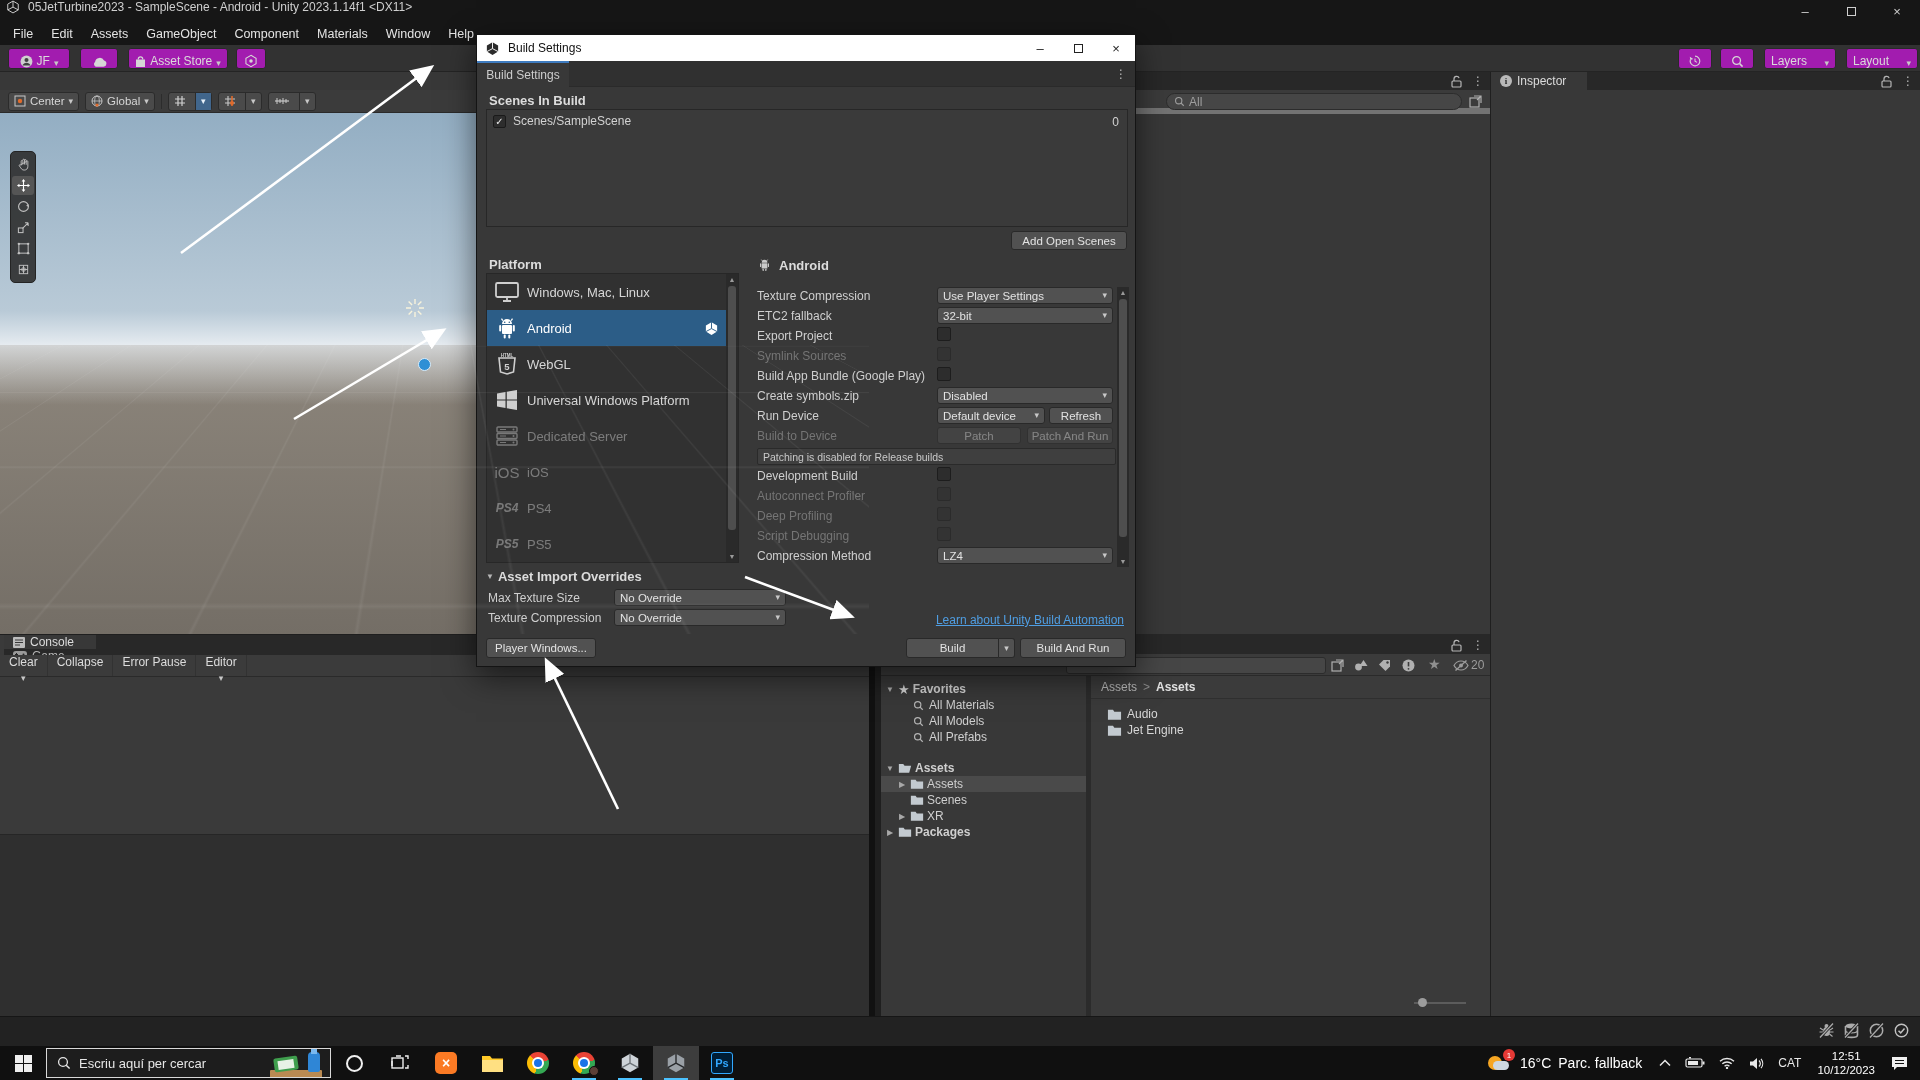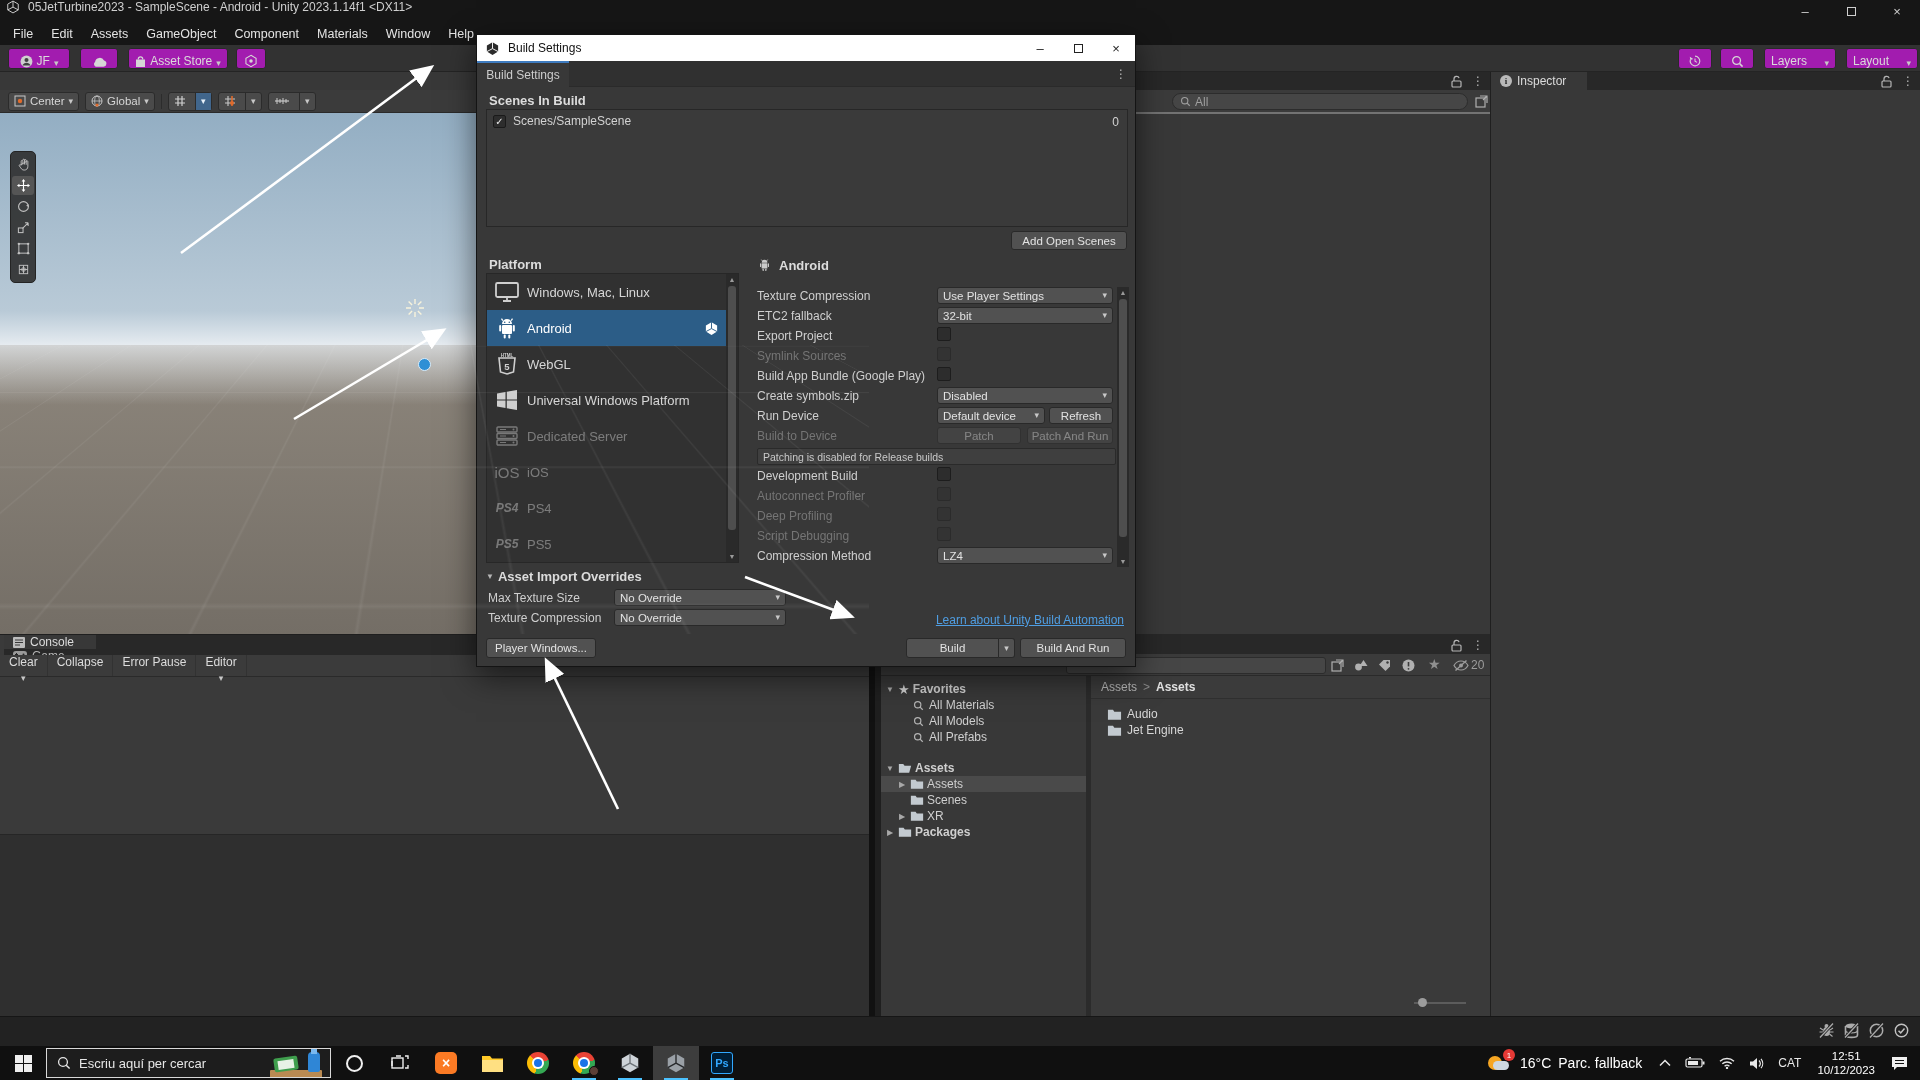--- a/index.html
+++ b/index.html
@@ -49,21 +49,21 @@
                repeating-linear-gradient(0deg,rgba(255,255,255,.06) 0 1px,transparent 1px 58px);
     transform:perspective(320px) rotateX(62deg);transform-origin:top;}
   #ground::after{content:"";position:absolute;left:0;top:0;width:100%;height:60px;background:linear-gradient(180deg,rgba(233,238,242,.75),transparent);}
   #scene-tools{position:absolute;left:10px;top:38px;width:26px;background:#2d2d2dE6;border:1px solid #242424;border-radius:5px;padding:3px 0;display:flex;flex-direction:column;align-items:center;gap:2px;}
   .tool{width:22px;height:19px;border-radius:3px;display:flex;align-items:center;justify-content:center;color:#c0c0c0;}
   .tool.sel{background:#555;color:#fff;}
 
   
   #mid-pane{left:875px;top:72px;width:615px;height:562px;background:var(--panel);border-left:6px solid #1f1f1f;}
   #mid-header{position:absolute;left:0;top:0;right:0;height:18px;background:var(--panel-dark);}
-  #mid-search-row{position:absolute;left:6px;top:18px;right:0;height:24px;background:#3b3b3b;border-bottom:2px solid #737373;}
+  #mid-search-row{position:absolute;left:0;top:18px;right:0;height:24px;background:#3b3b3b;border-bottom:6px solid #737373;}
   .searchfield{position:absolute;background:#464646;border:1px solid #2c2c2c;border-radius:9px;height:17px;display:flex;align-items:center;gap:4px;padding:0 7px;color:#9f9f9f;}
 
   
   #inspector-pane{left:1490px;top:72px;width:430px;height:944px;background:var(--panel);border-left:1px solid #1f1f1f;}
   #inspector-header{position:absolute;left:0;top:0;right:0;height:18px;background:var(--panel-dark);}
 
   
   #console-pane{left:0;top:634px;width:869px;height:382px;background:#3a3a3a;border-top:1px solid #1f1f1f;}
   #console-tabs{position:absolute;left:4px;top:0;width:100%;height:20px;background:var(--panel-dark);display:flex;flex-direction:column;}
   #console-toolbar{position:absolute;left:0;top:20px;width:100%;height:22px;background:#3b3b3b;border-bottom:1px solid #2a2a2a;display:flex;align-items:center;color:#dcdcdc;}

